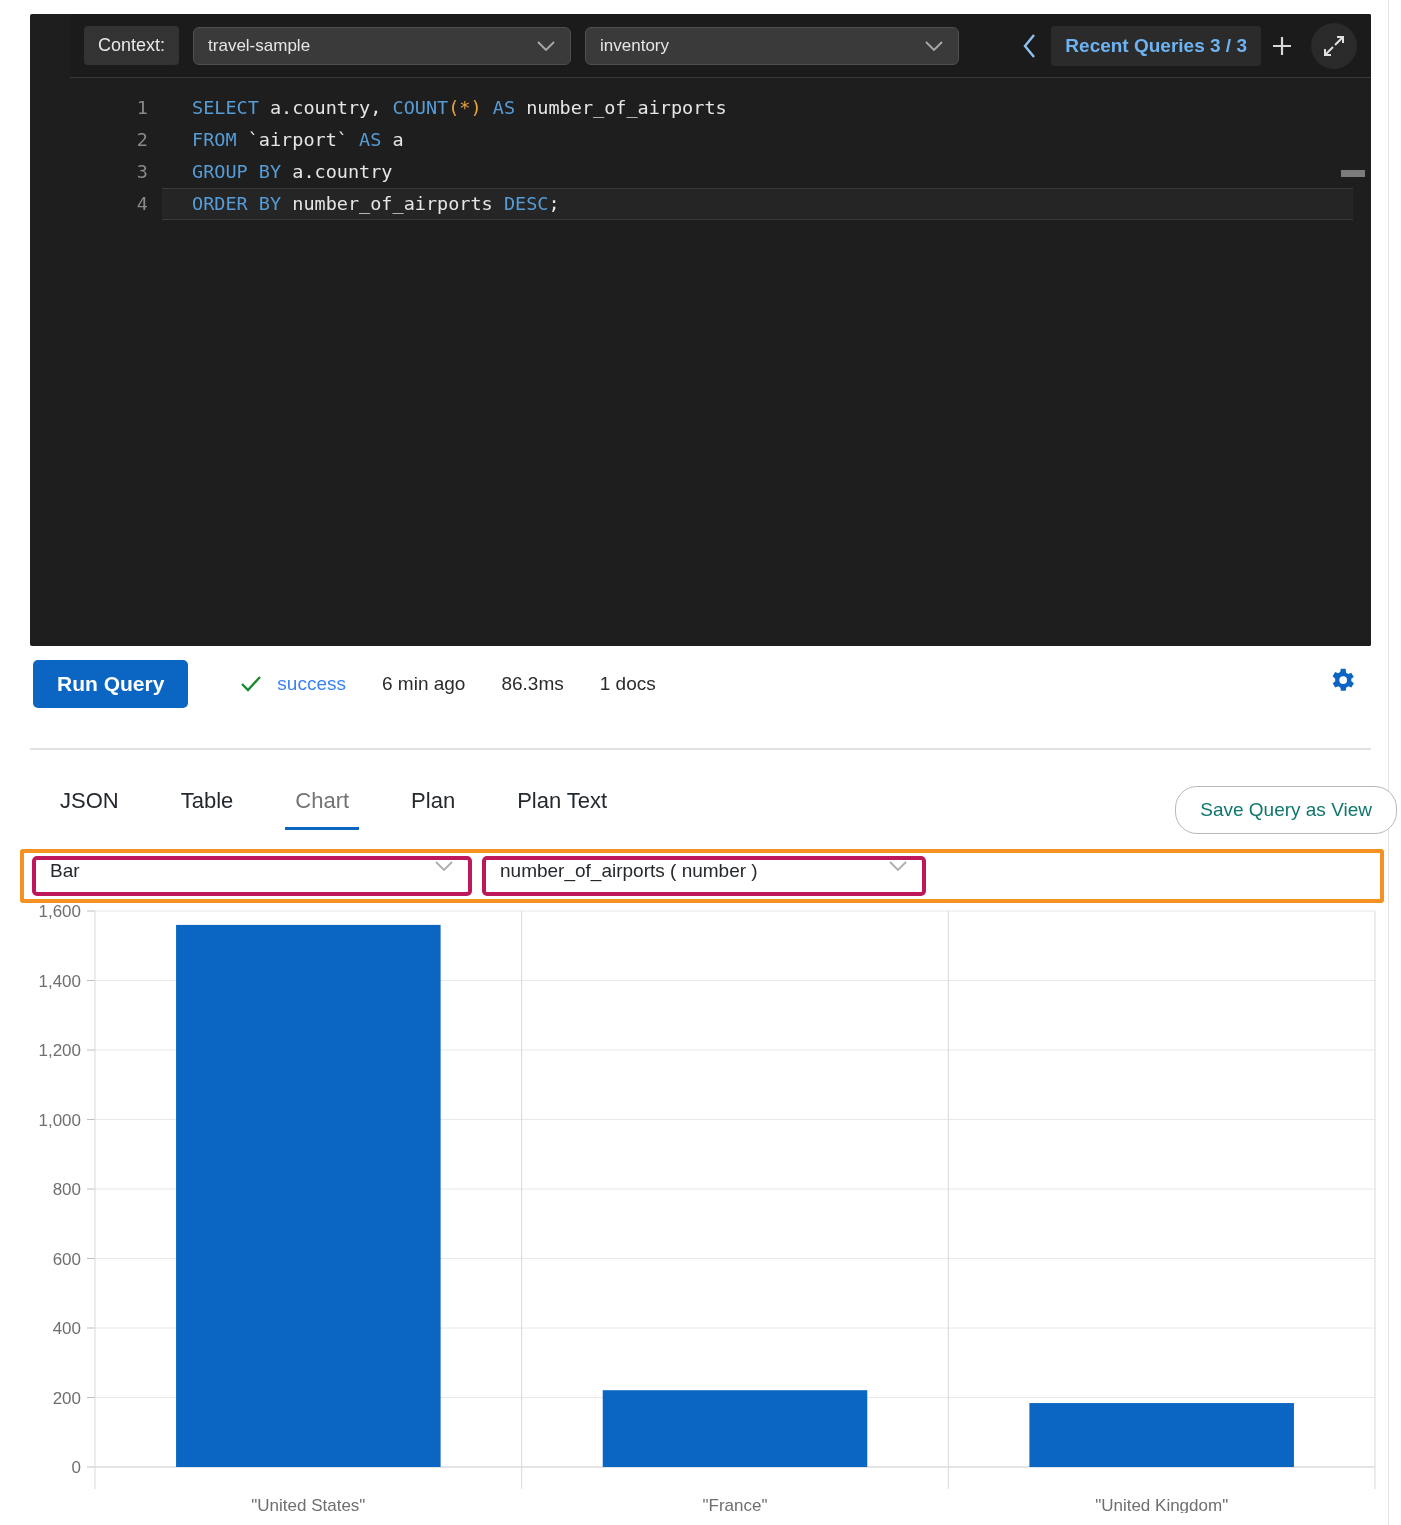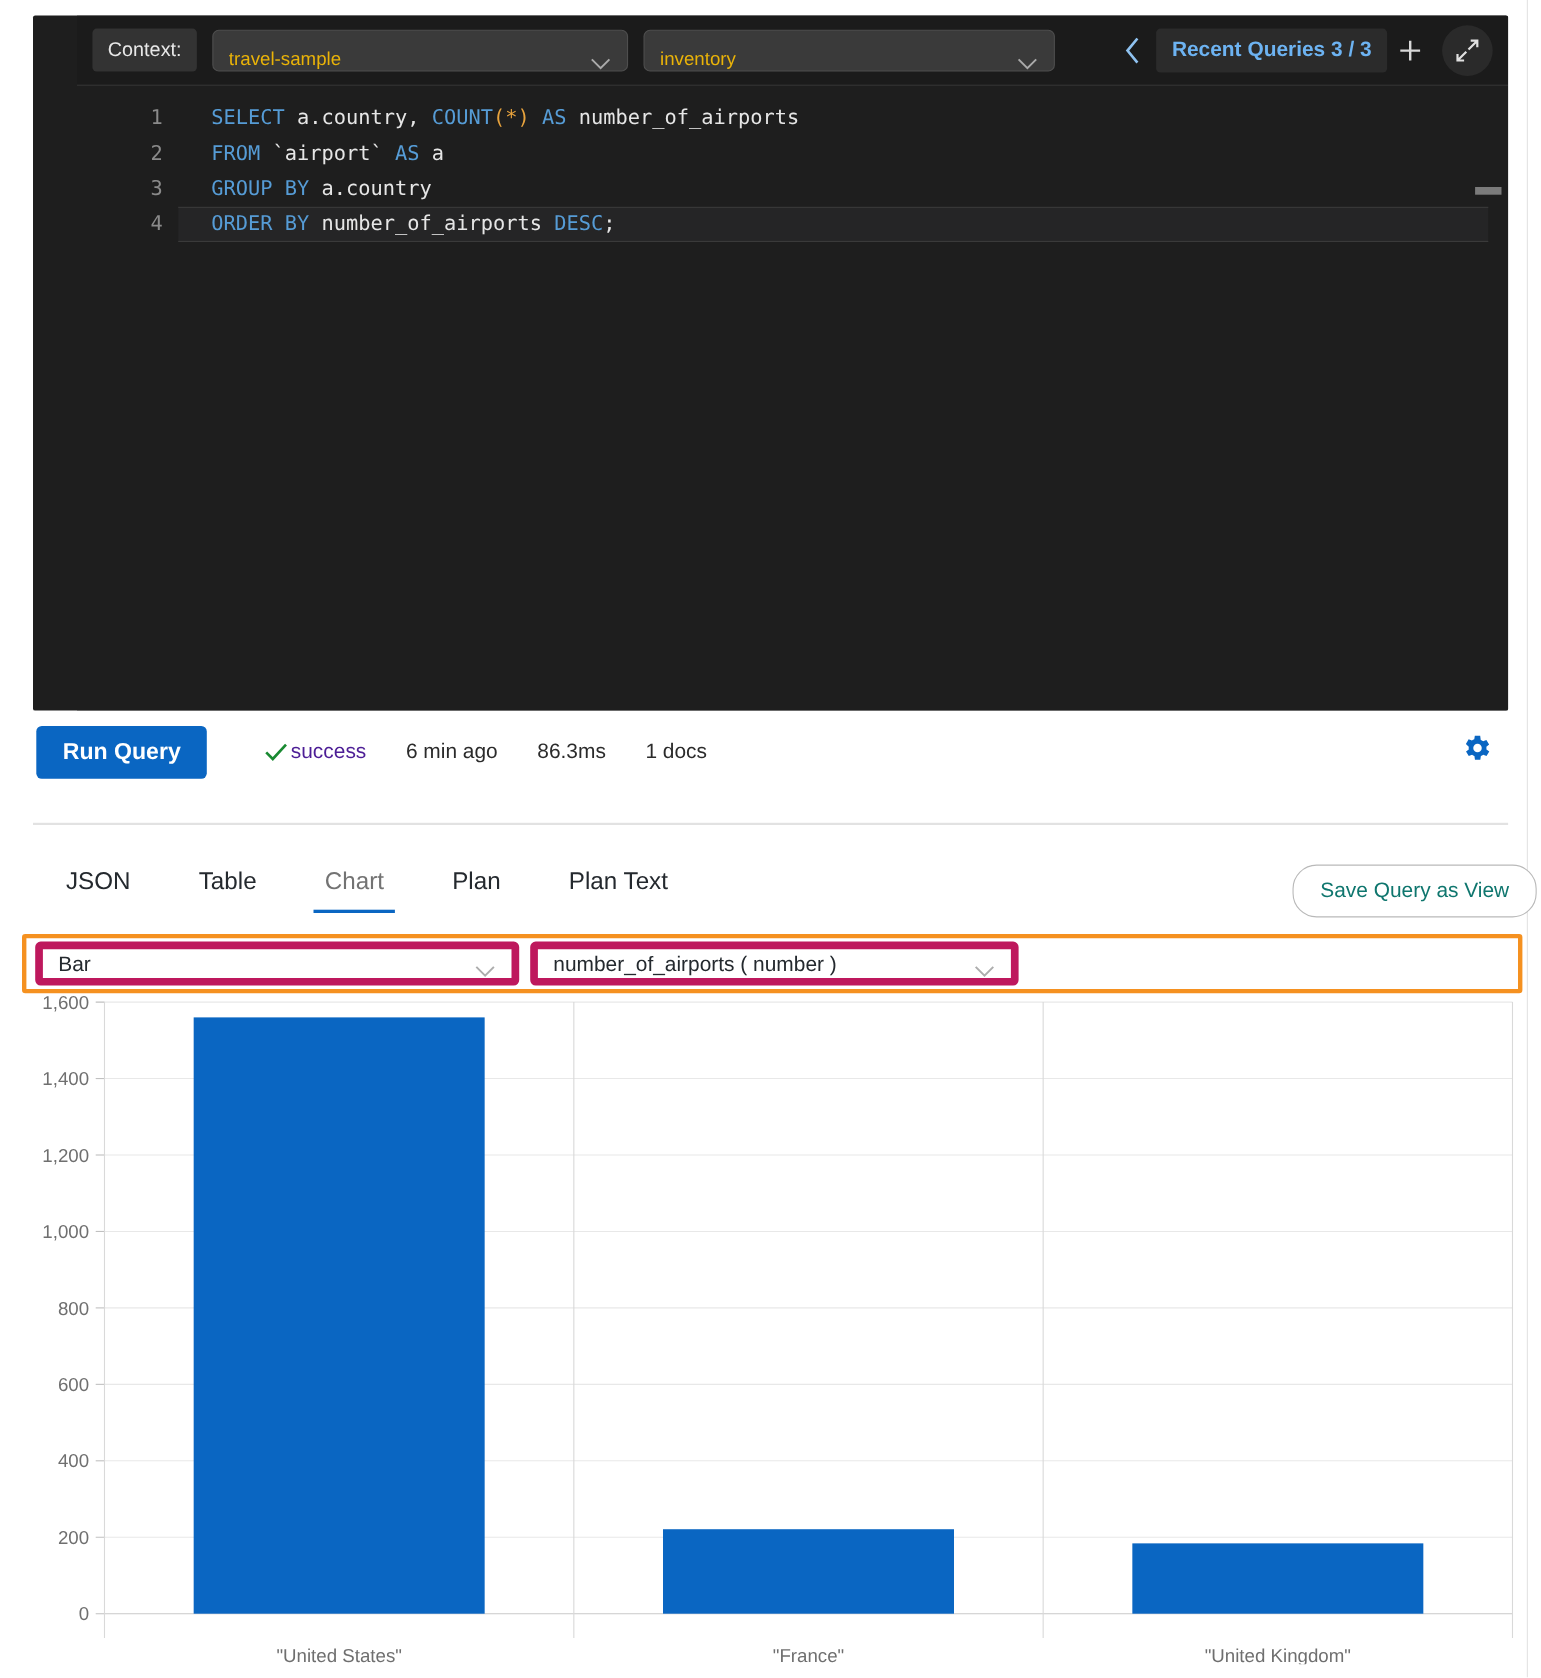--- a/index.html
+++ b/index.html
@@ -61,24 +61,24 @@
     white-space: nowrap;
   }
 
   .dd-dark {
     position: relative;
     background: #3a3a3a;
     border: 1px solid #4e4e4e;
     border-radius: 6px;
     height: 38px;
     display: flex;
-    align-items: flex-end;
+    align-items: center;
     padding: 0 14px;
     margin-left: 14px;
-    color: #eab308;
+    color: #e5e5e5;
     font-size: 17px;
   }
   .dd-dark.ctx-bucket { width: 378px; }
   .dd-dark.ctx-scope  { width: 374px; }
   .dd-dark .dd-text { flex: 1; white-space: nowrap; overflow: hidden; }
 
   .chev {
     width: 20px; height: 12px;
     flex: none;
     opacity: .75;
@@ -197,22 +197,22 @@
     font-weight: bold;
     border: none;
     border-radius: 5px;
     padding: 12px 24px;
     cursor: pointer;
     white-space: nowrap;
   }
   .status-ok {
     display: flex;
     align-items: center;
-    gap: 2px;
-    color: #4c1d95;
+    gap: 15px;
+    color: #3b82f6;
     font-size: 19px;
     margin-left: 52px;
   }
   .check svg { display: block; }
   .meta {
     font-size: 19px;
     color: #2b2b2b;
     margin-left: 36px;
     white-space: nowrap;
   }
@@ -287,24 +287,24 @@
     border-radius: 3px;
     display: flex;
     align-items: center;
     gap: 10px;
     padding: 0 8px;
     background: #ffffff;
   }
   .dd-light {
     height: 40px;
     background: #ffffff;
-    border: 7px solid #be185d;
+    border: 4px solid #be185d;
     border-radius: 5px;
     display: flex;
-    align-items: flex-end;
+    align-items: flex-start;
     padding: 0 14px;
     font-size: 19px;
     color: #24292e;
     cursor: pointer;
     white-space: nowrap;
   }
   .dd-light .dd-text { flex: 1; overflow: hidden; }
   .dd-light .chev { opacity: .55; }
   .dd-type  { width: 440px; }
   .dd-xaxis { width: 440px; }

